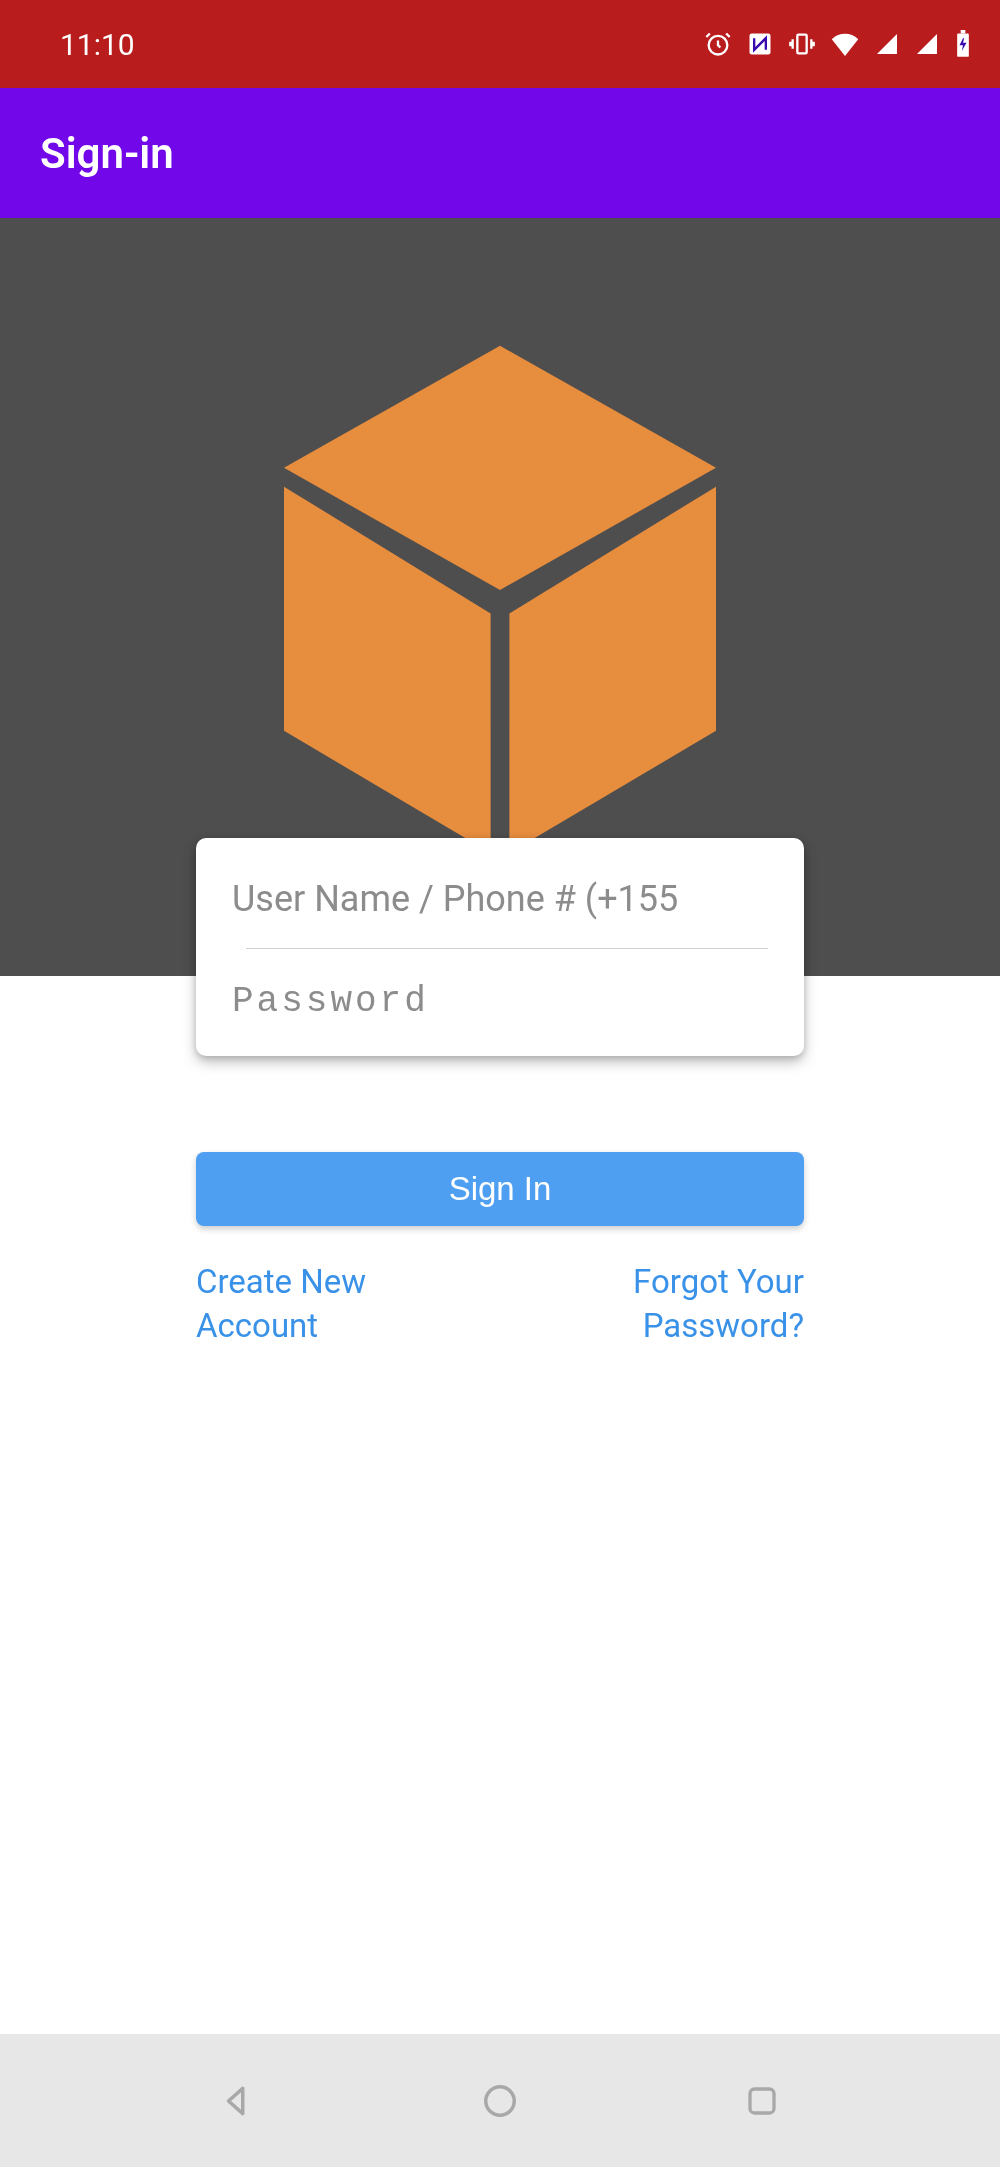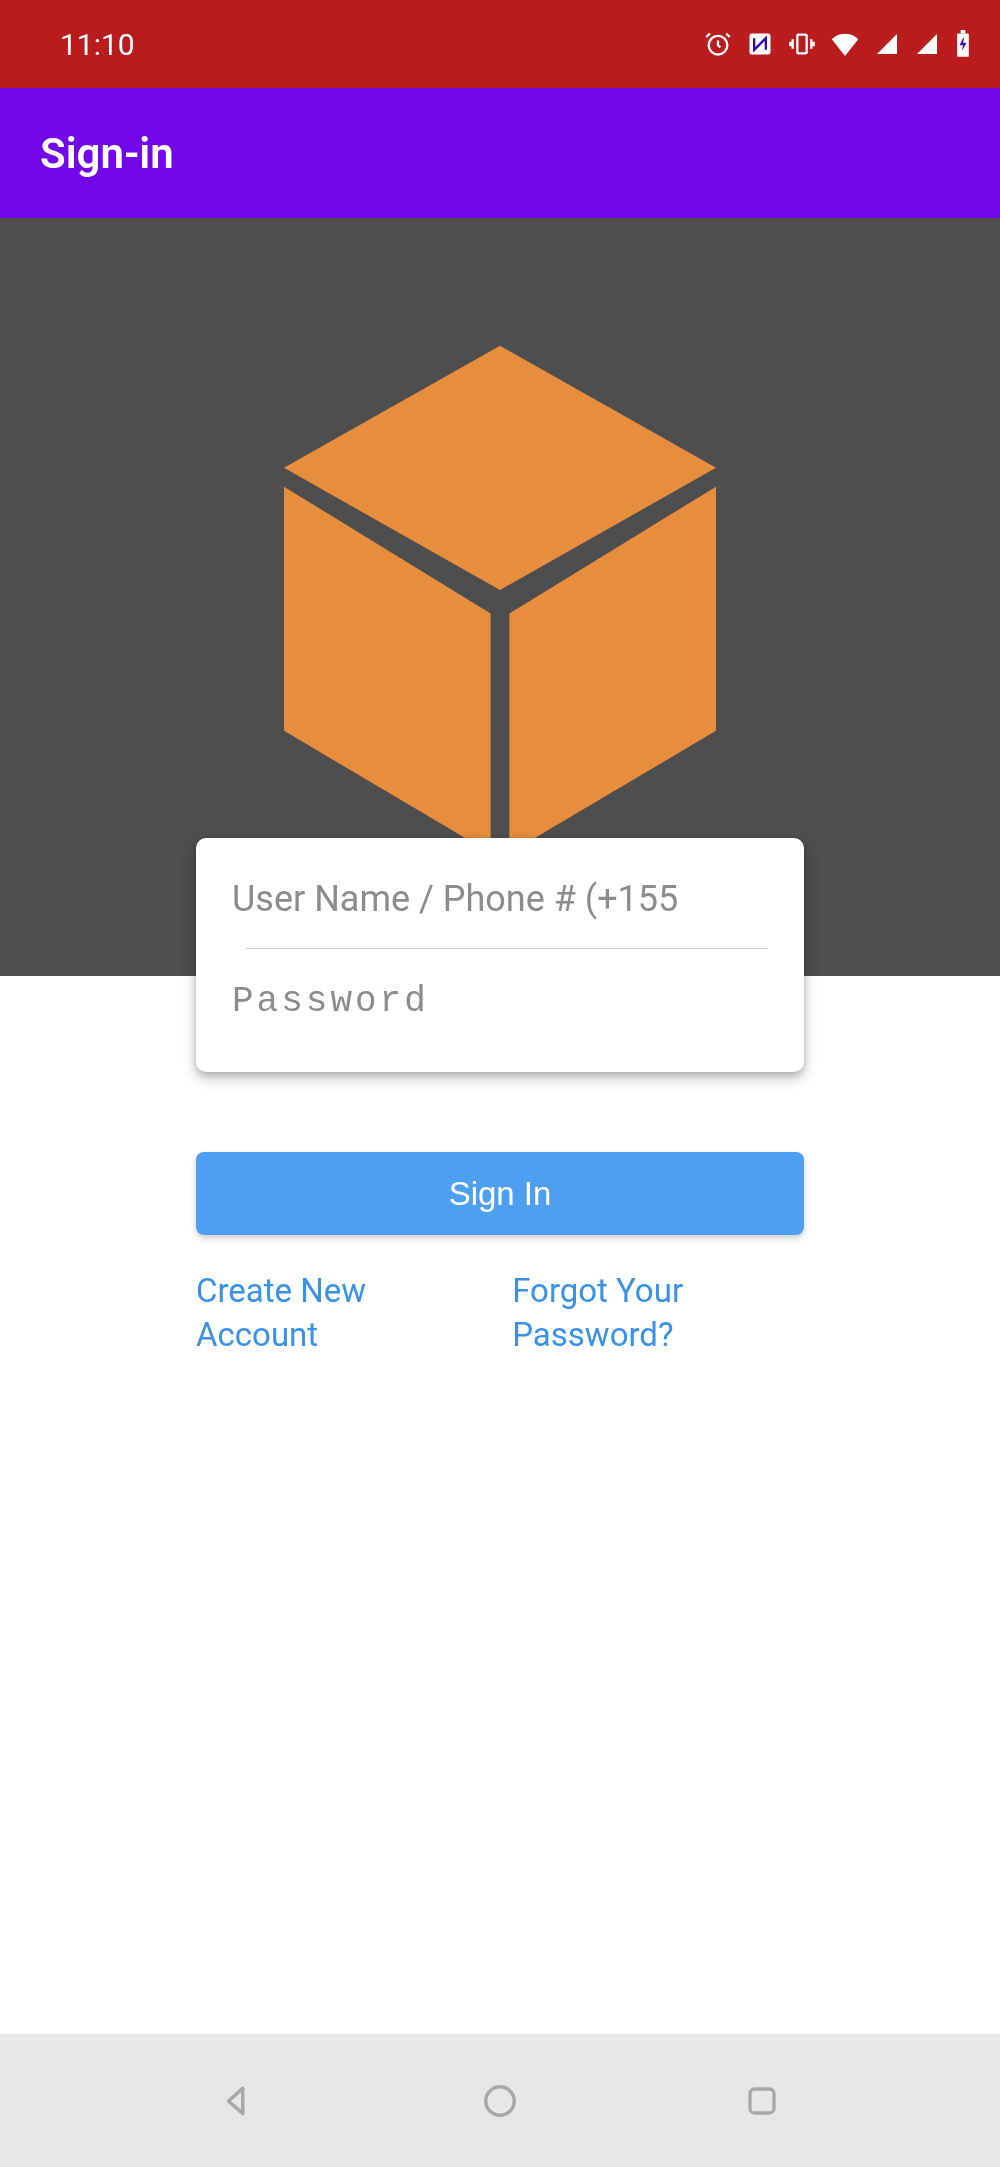--- a/index.html
+++ b/index.html
@@ -48,21 +48,21 @@
 
   .card {
     position: absolute;
     top: -138px;
     left: 50%;
     transform: translateX(-50%);
     width: 608px;
     background: #ffffff;
     border-radius: 10px;
     box-shadow: 0 6px 14px rgba(0,0,0,0.25), 0 2px 6px rgba(0,0,0,0.15);
-    padding: 40px 36px 50px 36px;
+    padding: 40px 36px 34px 36px;
   }
   .field {
     width: 100%;
     border: none;
     font-size: 36px;
     color: #222;
     background: transparent;
     outline: none;
   }
   .field::placeholder { color: #8c8c8c; font-weight: 400; }
@@ -75,39 +75,39 @@
     margin: 28px 0 32px 14px;
   }
 
   .below-card {
     padding-top: 176px;
     width: 608px;
     margin: 0 auto;
   }
   .signin-btn {
     width: 100%;
-    height: 83px;
+    height: 74px;
     background: #4e9ff1;
     color: #ffffff;
     border: none;
     border-radius: 8px;
     font-size: 33px;
     font-weight: 500;
     cursor: pointer;
     box-shadow: 0 3px 6px rgba(0,0,0,0.2);
   }
   .links-row {
     display: flex;
     justify-content: space-between;
     margin-top: 34px;
     font-size: 33px;
     line-height: 1.32;
   }
   .link { color: #3a92e8; cursor: pointer; max-width: 48%; }
-  .link.right { text-align: left; }
+  .link.right { text-align: right; }
 
   .nav-bar {
     position: absolute;
     bottom: 0; left: 0; right: 0;
     height: 133px;
     background: #e7e7e7;
     display: flex;
     align-items: center;
     justify-content: space-evenly;
   }

